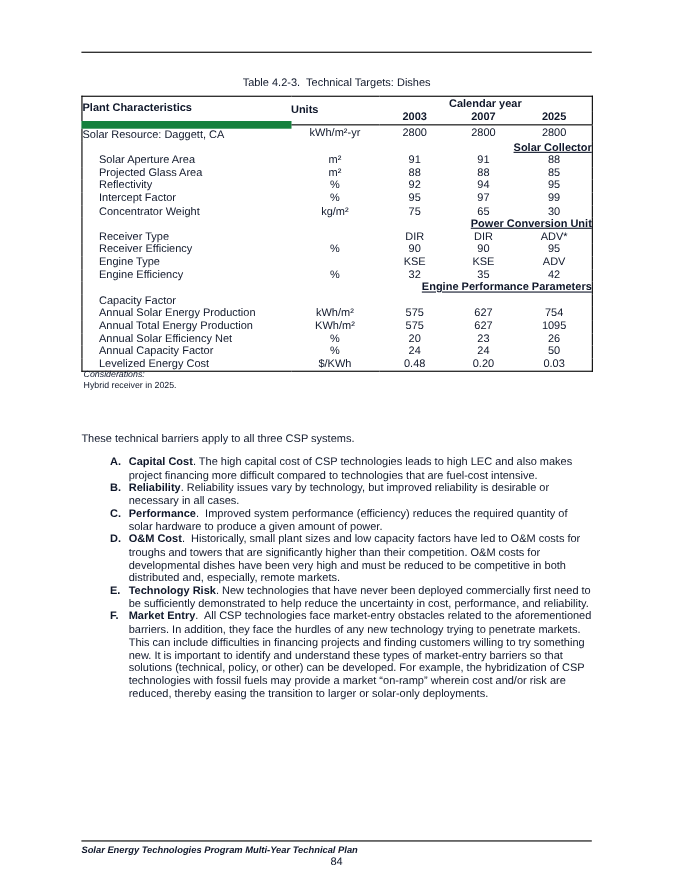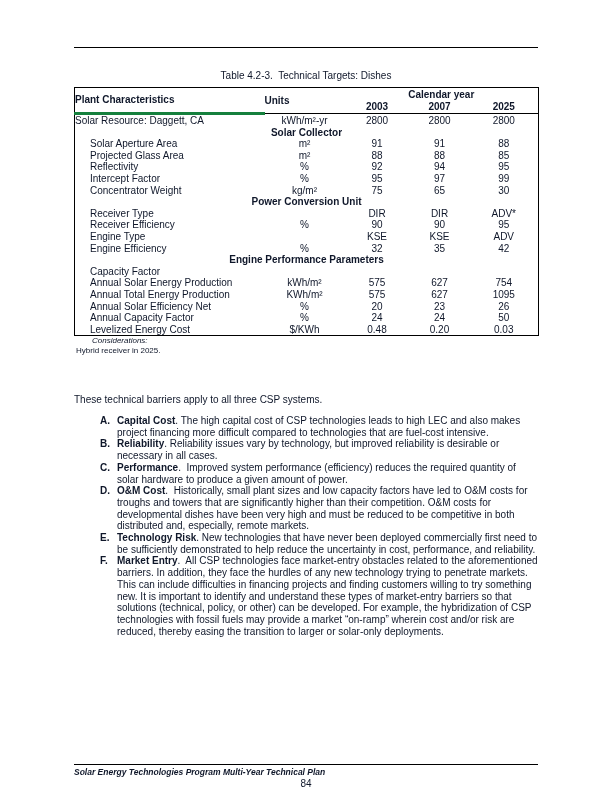--- a/index.html
+++ b/index.html
@@ -22,32 +22,32 @@
     width: 100%; border-collapse: collapse; border: 1px solid #000;
     font-size: 10px; line-height: 11.6px; table-layout: fixed;
   }
   table.targets th, table.targets td { padding: 0; }
   col.c-label { width: 190px; }
   col.c-units { width: 80px; }
   col.c-y1 { width: 65px; }
   col.c-y2 { width: 60px; }
   col.c-y3 { width: 69px; }
   thead th { font-weight: bold; }
-  .th-plant { text-align: left; padding-left: 5px; vertical-align: middle; border-bottom: 3px solid #15803d; }
+  .th-plant { text-align: left; padding-left: 5px; vertical-align: middle; border-bottom: 7px solid #15803d; }
   .th-units { text-align: left; vertical-align: middle; border-bottom: 1px solid #000; }
   .th-cal { text-align: center; height: 13px; vertical-align: bottom; }
   .th-year { text-align: center; height: 13px; vertical-align: middle; border-bottom: 1px solid #000; }
   tbody td { height: 11.6px; vertical-align: middle; }
   td.cell-label { text-align: left; padding-left: 5px; }
   td.cell-label.indent { padding-left: 15px; }
-  td.cell-section { font-weight: bold; text-align: center; padding-left: 5px; }
+  td.cell-section { font-weight: bold; text-align: right; padding-left: 5px; text-decoration: underline; }
   td.cell-units, td.cell-value { text-align: center; }
 
   .notes { position: absolute; left: 76px; top: 336px; font-size: 8px; line-height: 9.5px; }
-  .notes-considerations { font-style: italic; margin-left: 16px; }
+  .notes-considerations { font-style: italic; }
 
   .section-heading {
     position: absolute; left: 74px; top: 363px;
     font-size: 12.5px; font-weight: bold; white-space: pre-wrap;
   }
   .section-intro { position: absolute; left: 74px; top: 394px; font-size: 10px; }
 
   .barriers {
     position: absolute; left: 100px; top: 415px; width: 438px;
     font-size: 10px; line-height: 11.7px;

